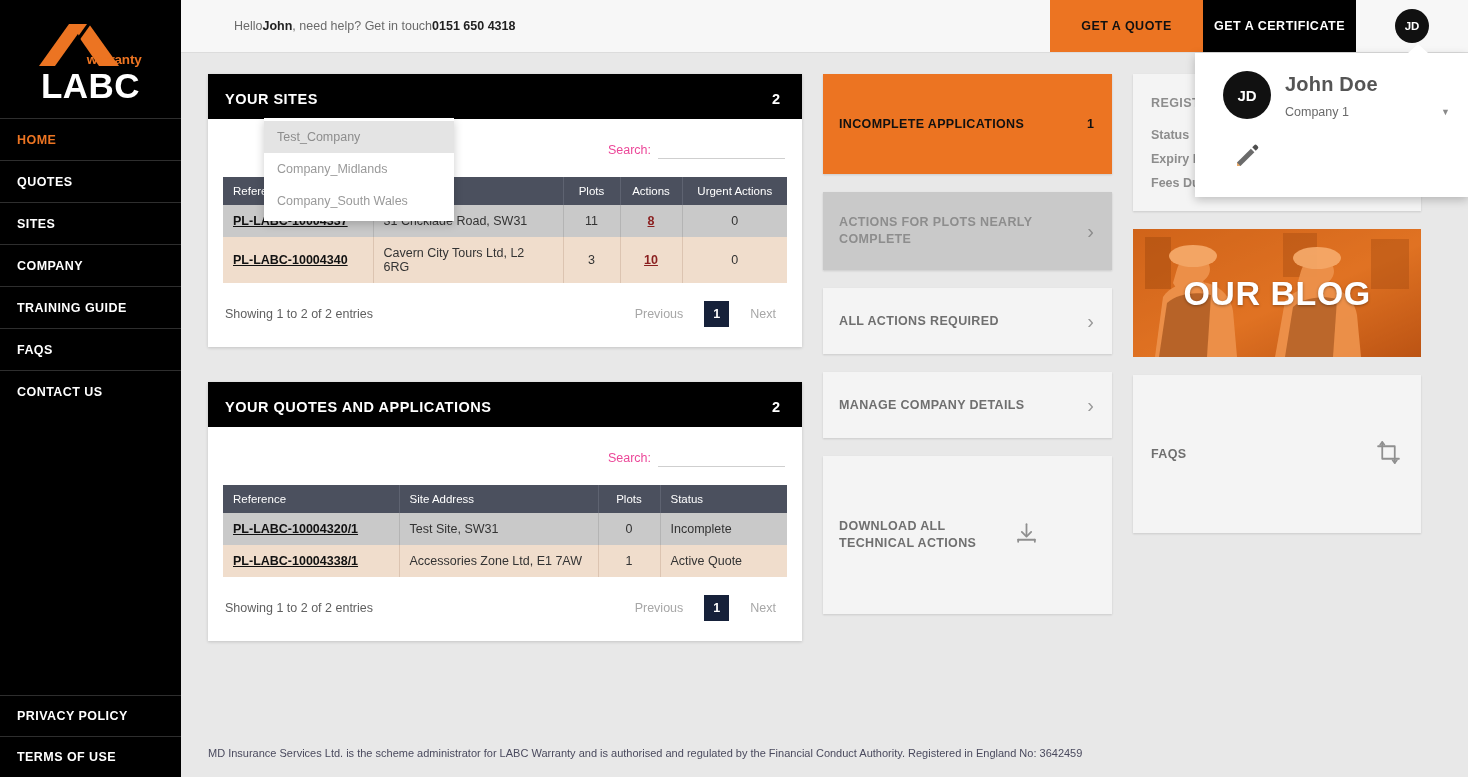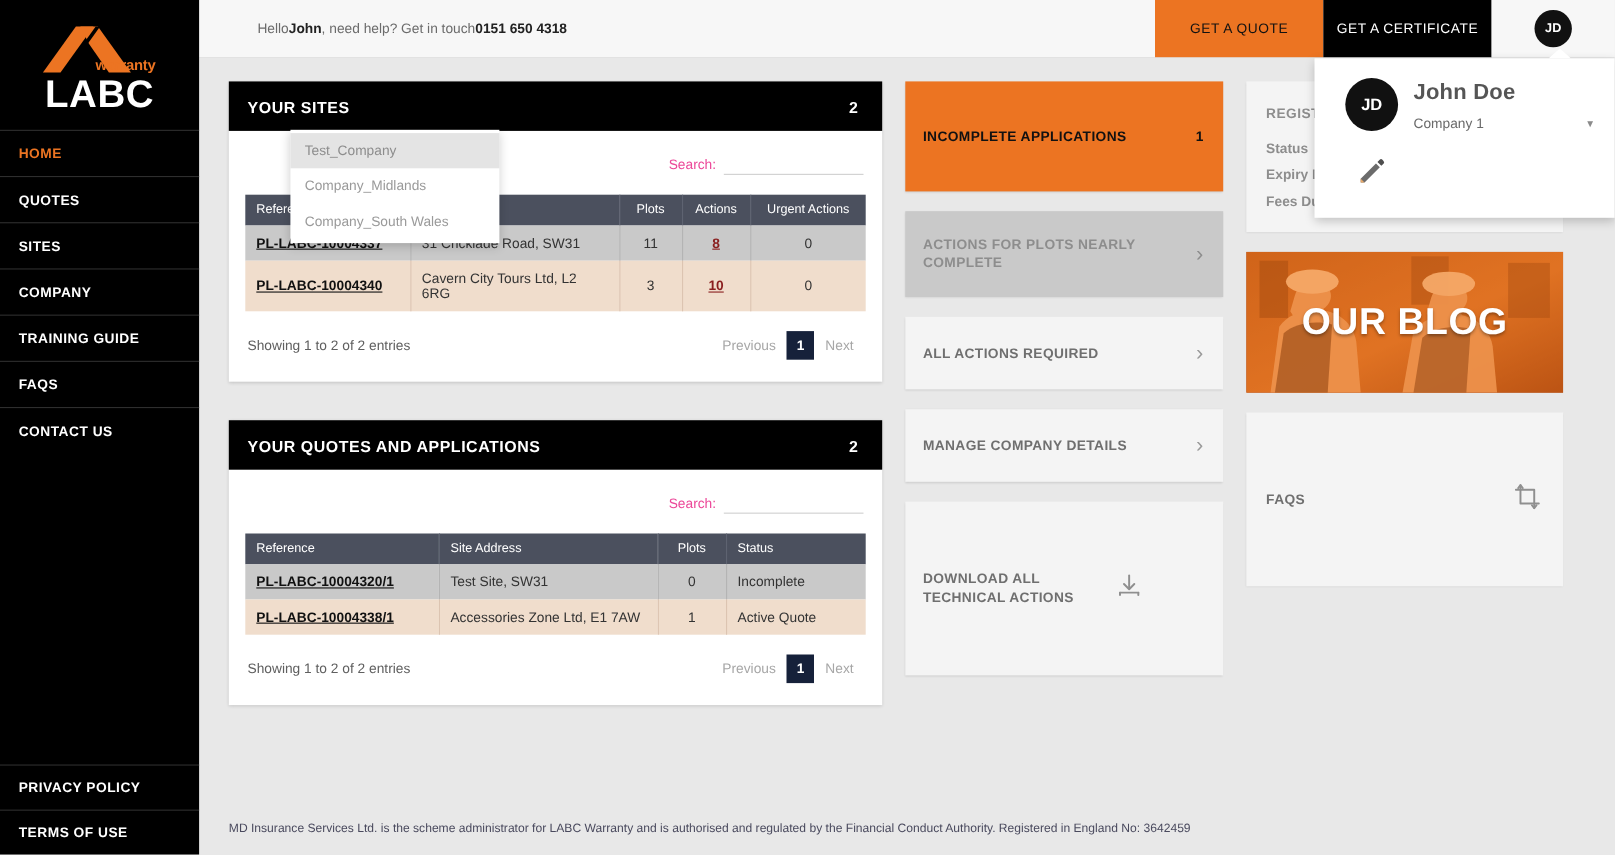--- a/index.html
+++ b/index.html
@@ -51,21 +51,21 @@
     height: 53px; background: #f7f7f7; display: flex; align-items: stretch;
     border-bottom: 1px solid #dcdcdc; position: relative; z-index: 20;
   }
   .greeting {
     flex: 1 1 auto; display: flex; align-items: center; padding-left: 53px;
     font-size: 12.5px; color: #6b6b6b;
   }
   .greeting b { color: #222; font-weight: bold; }
   .btn-quote, .btn-cert {
     width: 153px; display: flex; align-items: center; justify-content: center;
-    font-size: 12.5px; font-weight: normal; letter-spacing: 0.5px; cursor: pointer;
+    font-size: 12.5px; font-weight: bold; letter-spacing: 0.5px; cursor: pointer;
   }
   .btn-quote { background: #EC7422; color: #111; }
   .btn-cert  { background: #000; color: #fff; }
   .avatar-zone {
     width: 112px; display: flex; align-items: center; justify-content: center;
     background: #f7f7f7; cursor: pointer;
   }
   .avatar-sm {
     width: 34px; height: 34px; border-radius: 50%; background: #111;
     color: #fff; font-size: 11.5px; font-weight: bold;
@@ -119,21 +119,21 @@
   table.dt tbody tr.even td { background: #f0ddcc; border-right-color: #dcc4b1; }
   td.c { text-align: center; }
   a.ref { color: #111; font-weight: bold; text-decoration: underline; cursor: pointer; }
   a.actnum { color: #8a1f1f; font-weight: bold; text-decoration: underline; cursor: pointer; }
 
   .tfoot {
     display: flex; justify-content: space-between; align-items: center;
     padding: 18px 2px 0 2px;
   }
   .entries-info { font-size: 12.5px; color: #5f5f5f; }
-  .pager { display: flex; align-items: center; gap: 1px; }
+  .pager { display: flex; align-items: center; gap: 12px; }
   .pg { font-size: 12.5px; color: #a7a7a7; padding: 4px 9px; cursor: pointer; }
   .pg.num {
     background: #16213a; color: #fff; font-weight: bold;
     min-width: 25px; text-align: center; padding: 6px 9px; cursor: pointer;
   }
 
   
   .card {
     background: #f4f4f4; box-shadow: 0 1px 2px rgba(0,0,0,0.13);
     margin-bottom: 18px; display: flex; align-items: center;

